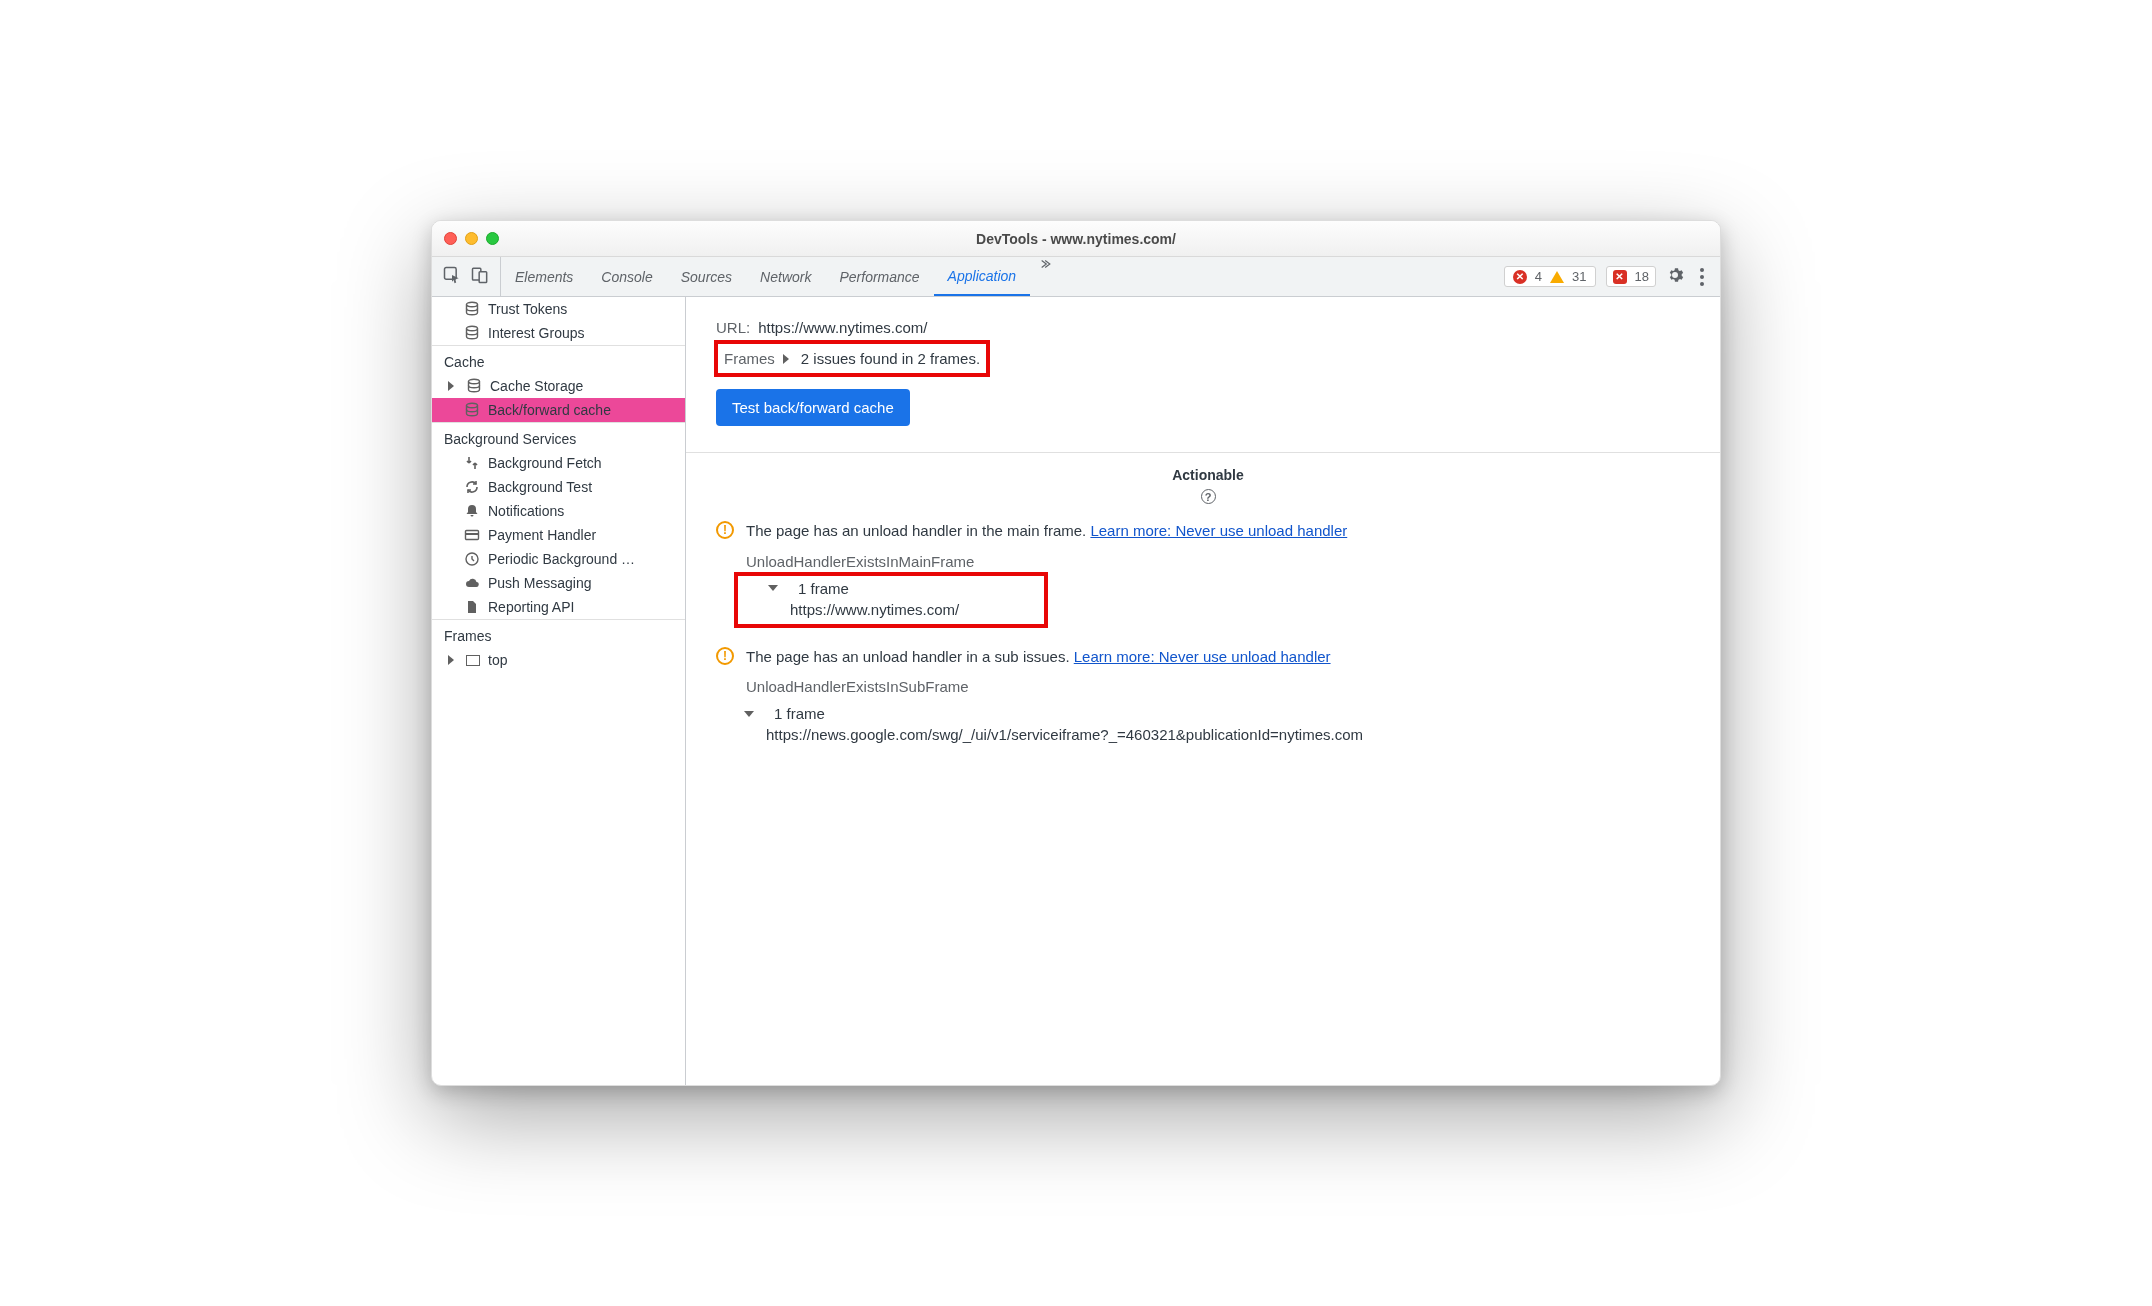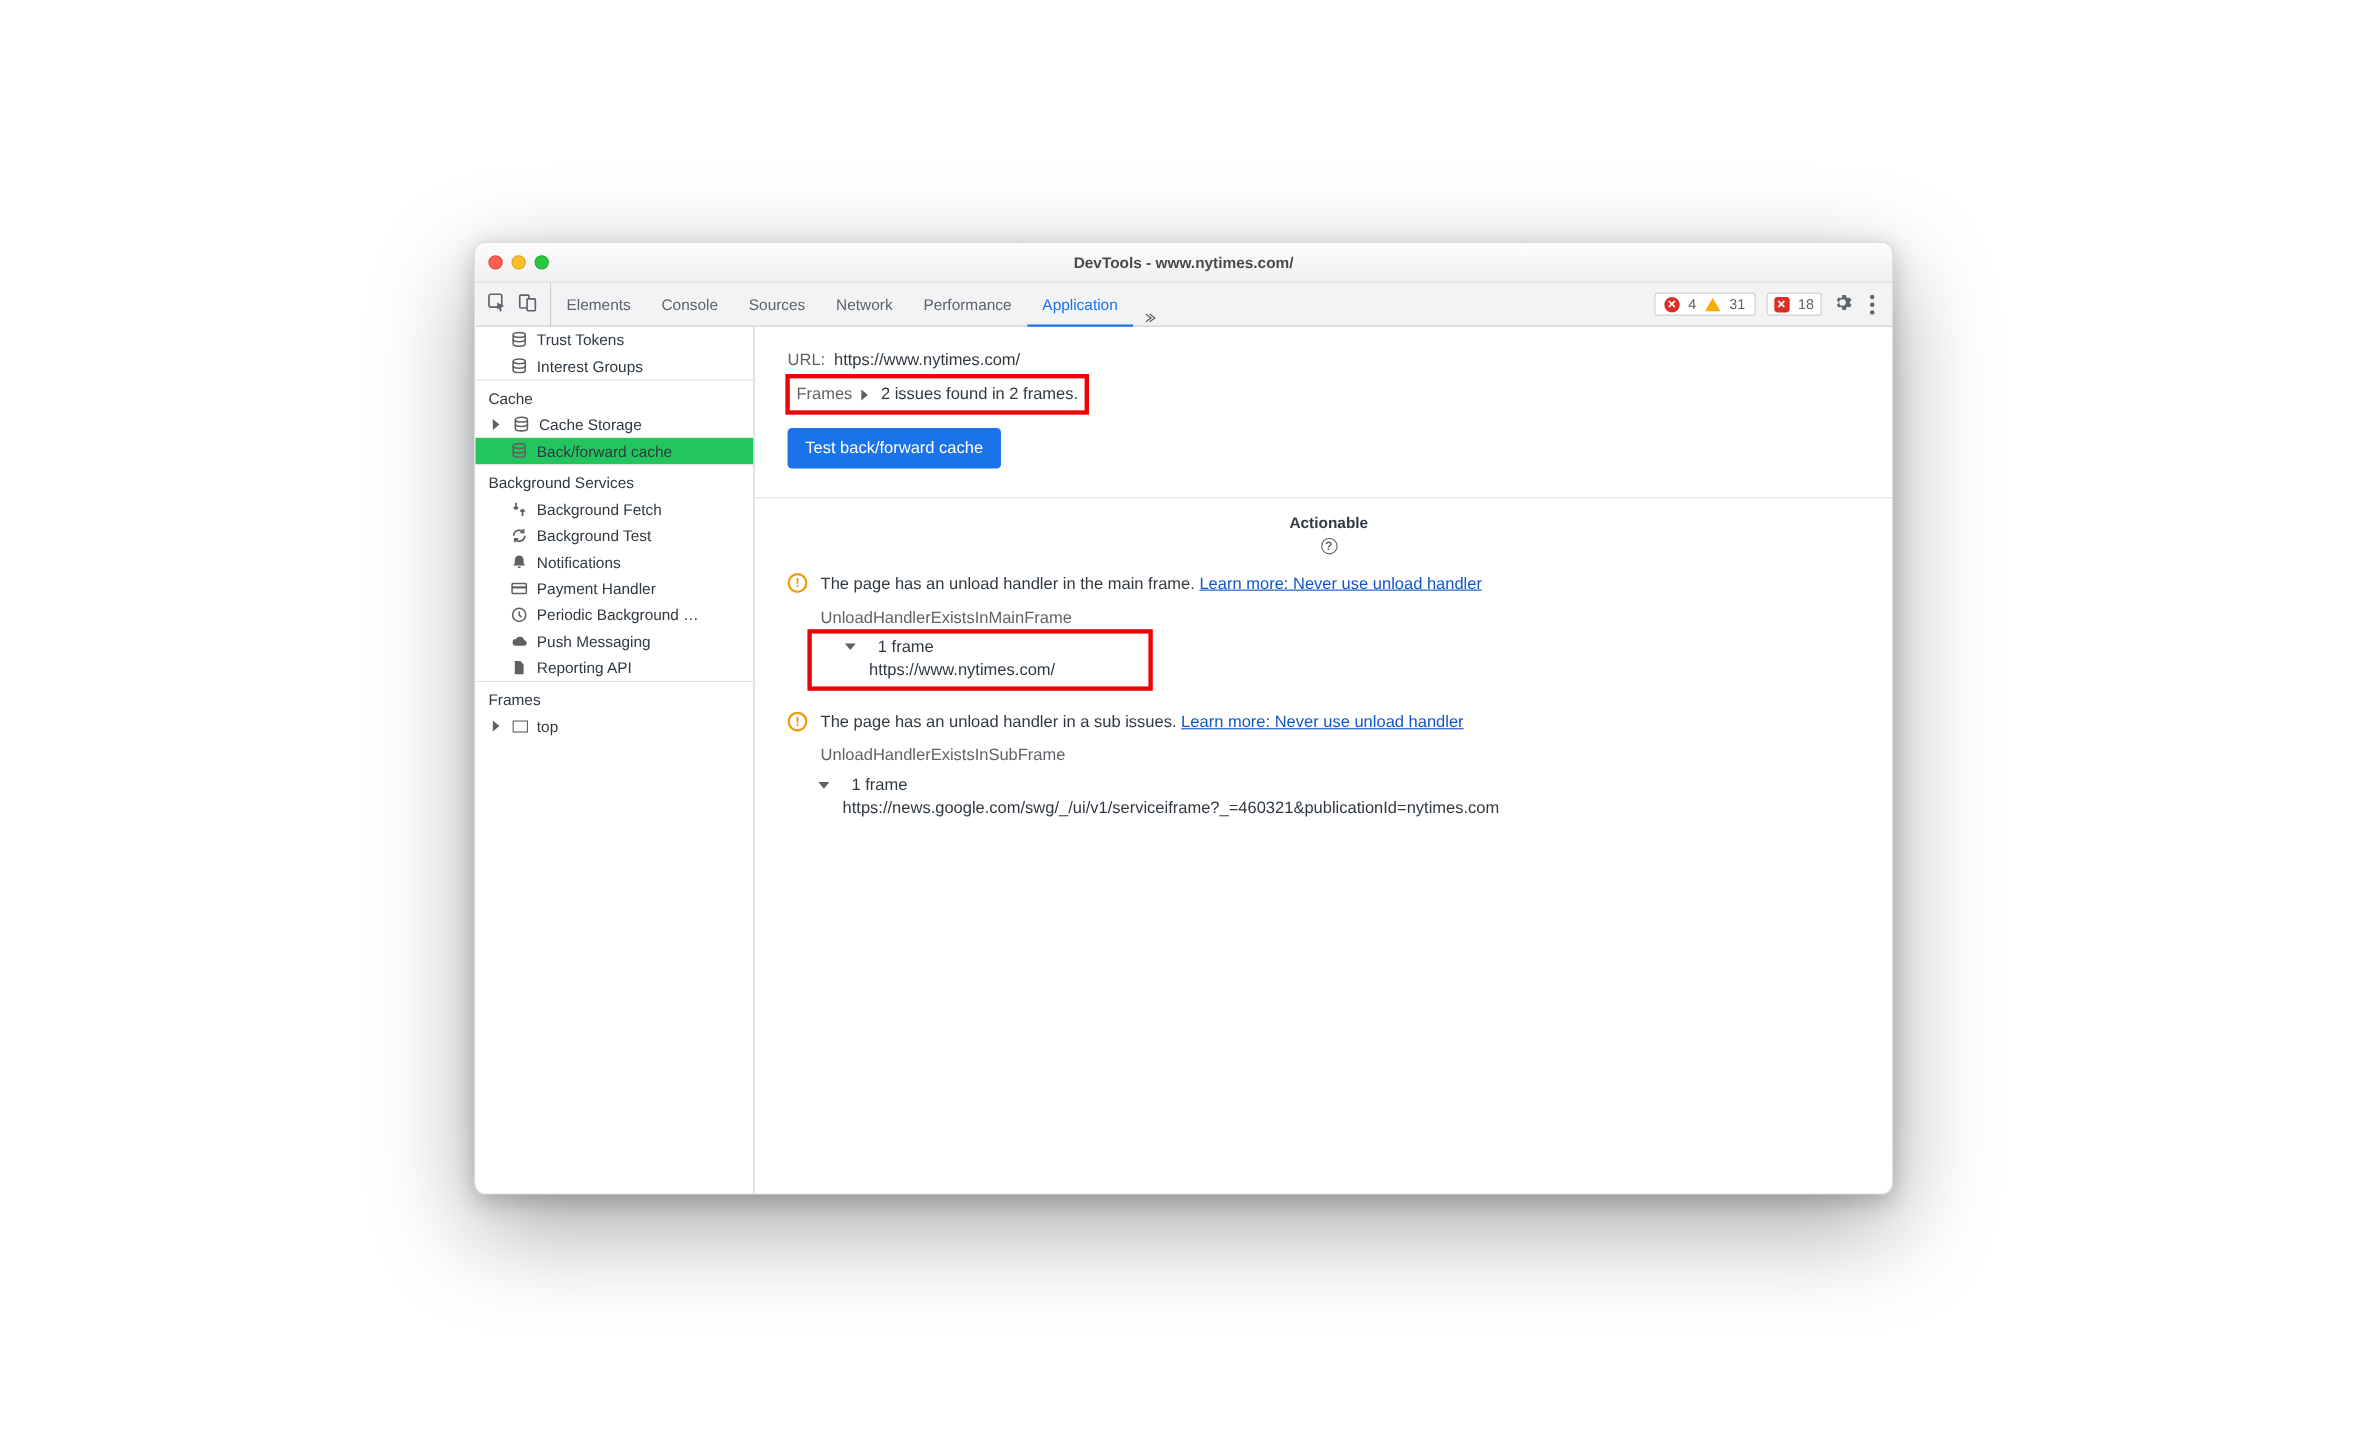--- a/index.html
+++ b/index.html
@@ -43,21 +43,21 @@
     height: 40px;
     background: #f1f3f4;
     border-bottom: 1px solid #cacdd1;
     display: flex;
     align-items: center;
     font-size: 14px;
     color: #5f6368;
   }
   .tool-icons { display: flex; align-items: center; padding: 0 10px; gap: 8px; border-right: 1px solid #cacdd1; height: 100%; }
   .tool-icons svg { width: 20px; height: 20px; stroke: #5f6368; fill: none; }
-  .tabs { display: flex; align-items: flex-end; height: 100%; }
+  .tabs { display: flex; align-items: flex-start; height: 100%; font-style: italic; }
   .tab { padding: 0 14px; height: 100%; display: flex; align-items: center; cursor: pointer; }
   .tab.active { color: #1a73e8; border-bottom: 2px solid #1a73e8; margin-bottom: -1px; }
   .more-tabs { width: 28px; display: flex; align-items:center; justify-content:center; }
   .right-tools { margin-left: auto; display: flex; align-items: center; gap: 10px; padding-right: 10px; }
   .badge-group { display: flex; align-items:center; gap: 8px; border: 1px solid #d0d0d0; border-radius: 3px; padding: 2px 8px; background: #fff; font-size: 13px; }
   .badge-group.single { padding: 2px 6px; }
   .ico-circle { width: 14px; height: 14px; border-radius: 50%; display:inline-flex; align-items:center; justify-content:center; color:#fff; font-size:10px; font-weight:700; }
   .ico-circle.err { background: #d93025; }
   .ico-tri { width:0;height:0;border-left:7px solid transparent;border-right:7px solid transparent;border-bottom:12px solid #f9ab00; display:inline-block; }
   .ico-sq { width:14px; height:14px; border-radius:3px; background:#d93025; color:#fff; font-size:10px; font-weight:700; display:inline-flex;align-items:center;justify-content:center; }
@@ -65,21 +65,21 @@
   .kebab { display:flex;flex-direction:column;gap:3px;padding:4px 6px;cursor:pointer;}
   .kebab span{width:4px;height:4px;border-radius:50%;background:#5f6368;}
   
   .body { display: flex; height: 788px; }
   .sidebar {
     width: 254px; border-right: 1px solid #cacdd1; overflow-y: auto;
     font-size: 14px; color: #303942;
   }
   .sb-row { display:flex;align-items:center;gap:8px;padding:4px 12px 4px 32px;cursor:pointer; }
   .sb-row.sub { padding-left: 32px; }
-  .sb-row.selected { background:#22c55e; }
+  .sb-row.selected { background:#ec4899; }
   .sb-header { font-size:14px; font-weight:400; color:#303942; padding: 8px 12px 4px; border-top:1px solid #e0e0e0; }
   .sb-header:first-child { border-top:none; }
   .db-icon{width:16px;height:16px;}
   .bg-icon{width:16px;height:16px;display:inline-flex;align-items:center;justify-content:center;}
   .tri { width:0;height:0;border-top:5px solid transparent;border-bottom:5px solid transparent;border-left:6px solid #606060; margin-right:4px; }
   .tri.down { transform: rotate(90deg); }
   .sq-outline{width:14px;height:11px;border:1.5px solid #606060;display:inline-block;}
   
   .main { flex:1; overflow-y:auto; padding: 16px 20px 30px 30px; font-size:15px; color:#303942; }
   .kv-row { display:flex; gap:8px; padding: 6px 0; }

